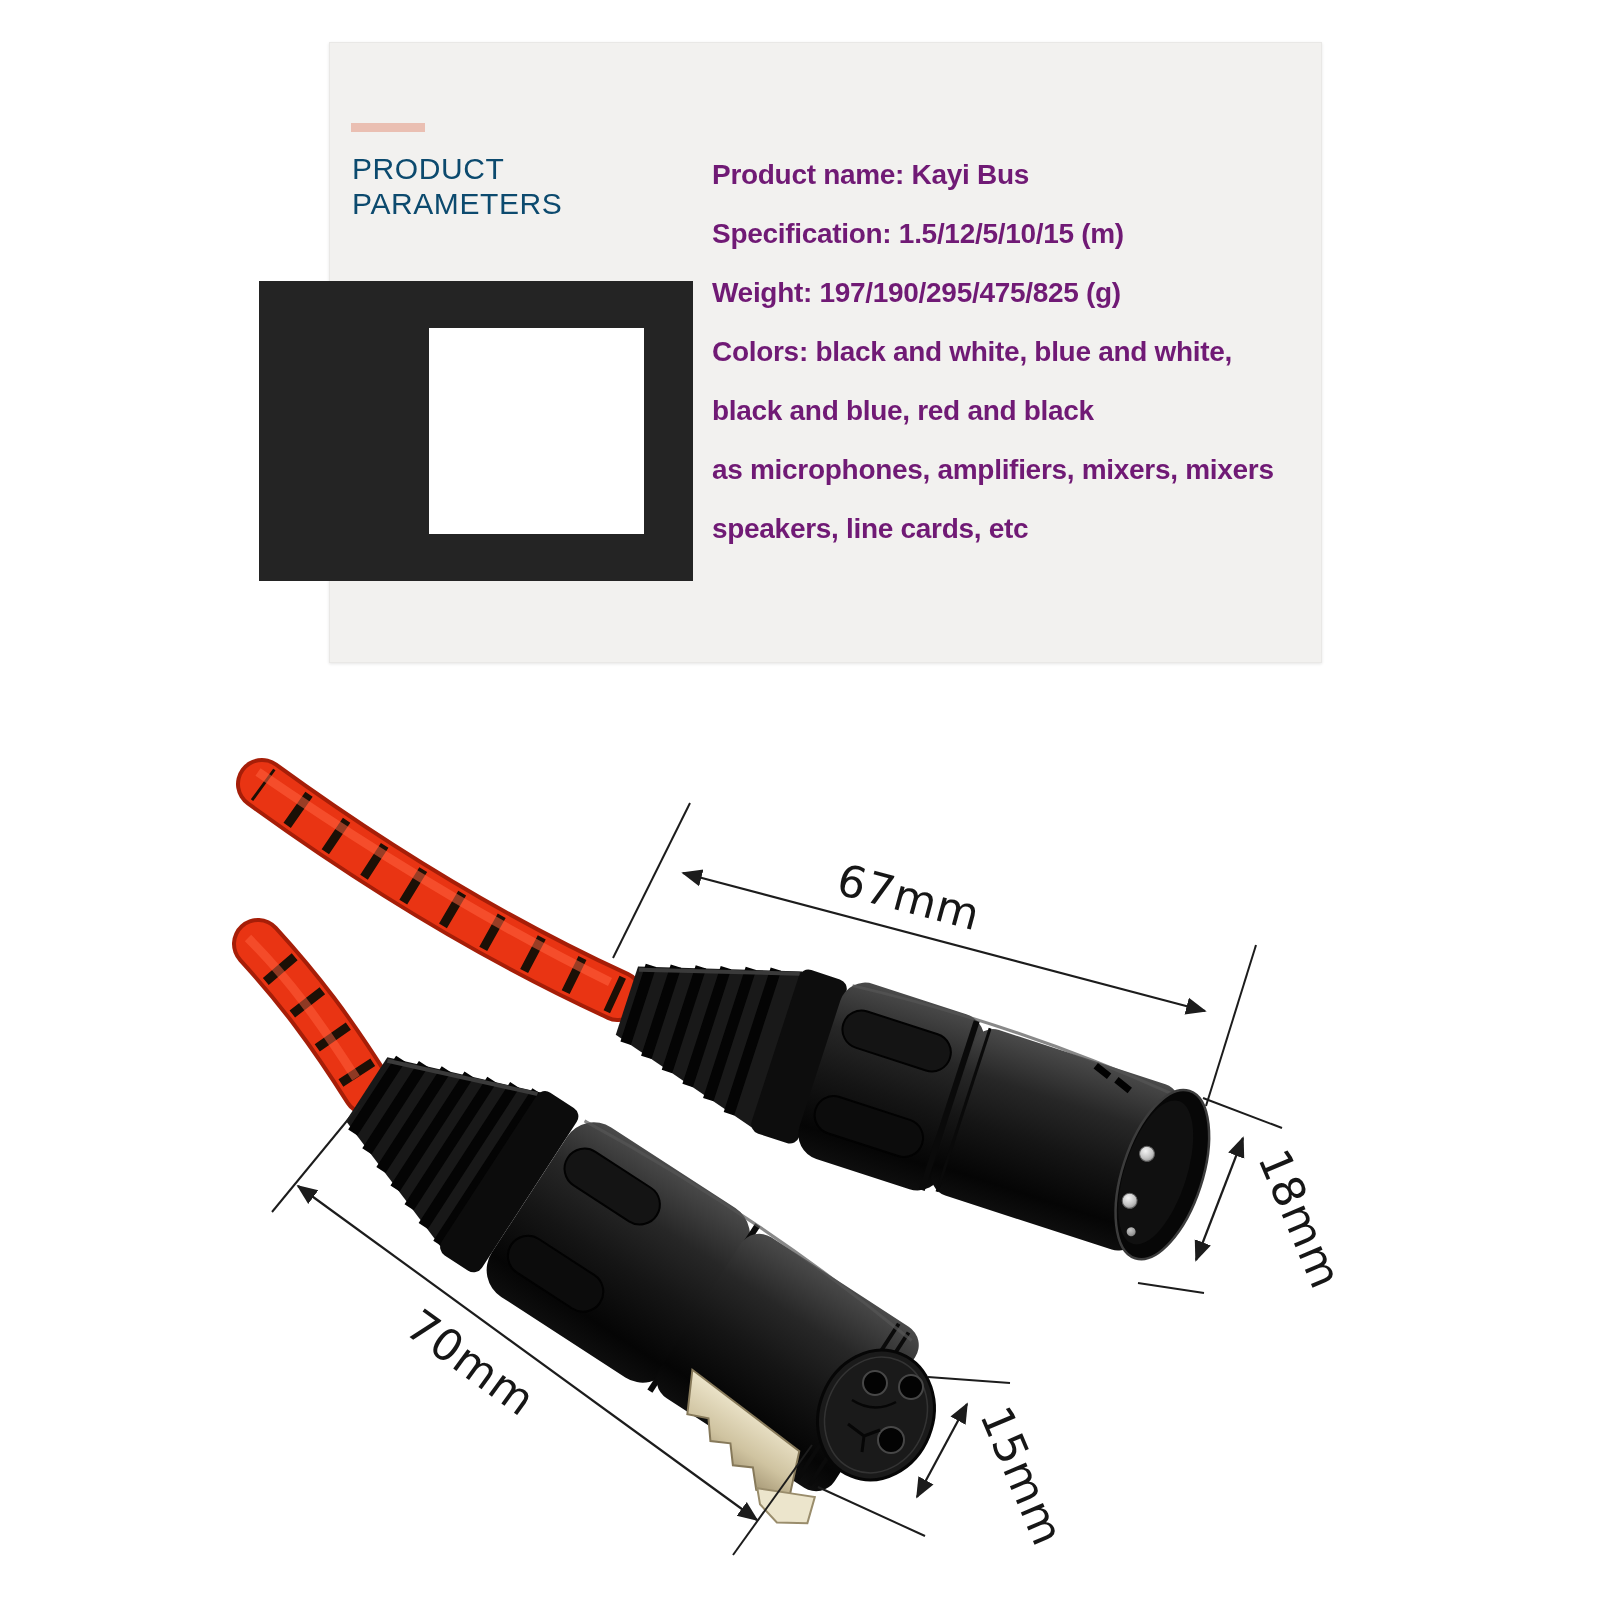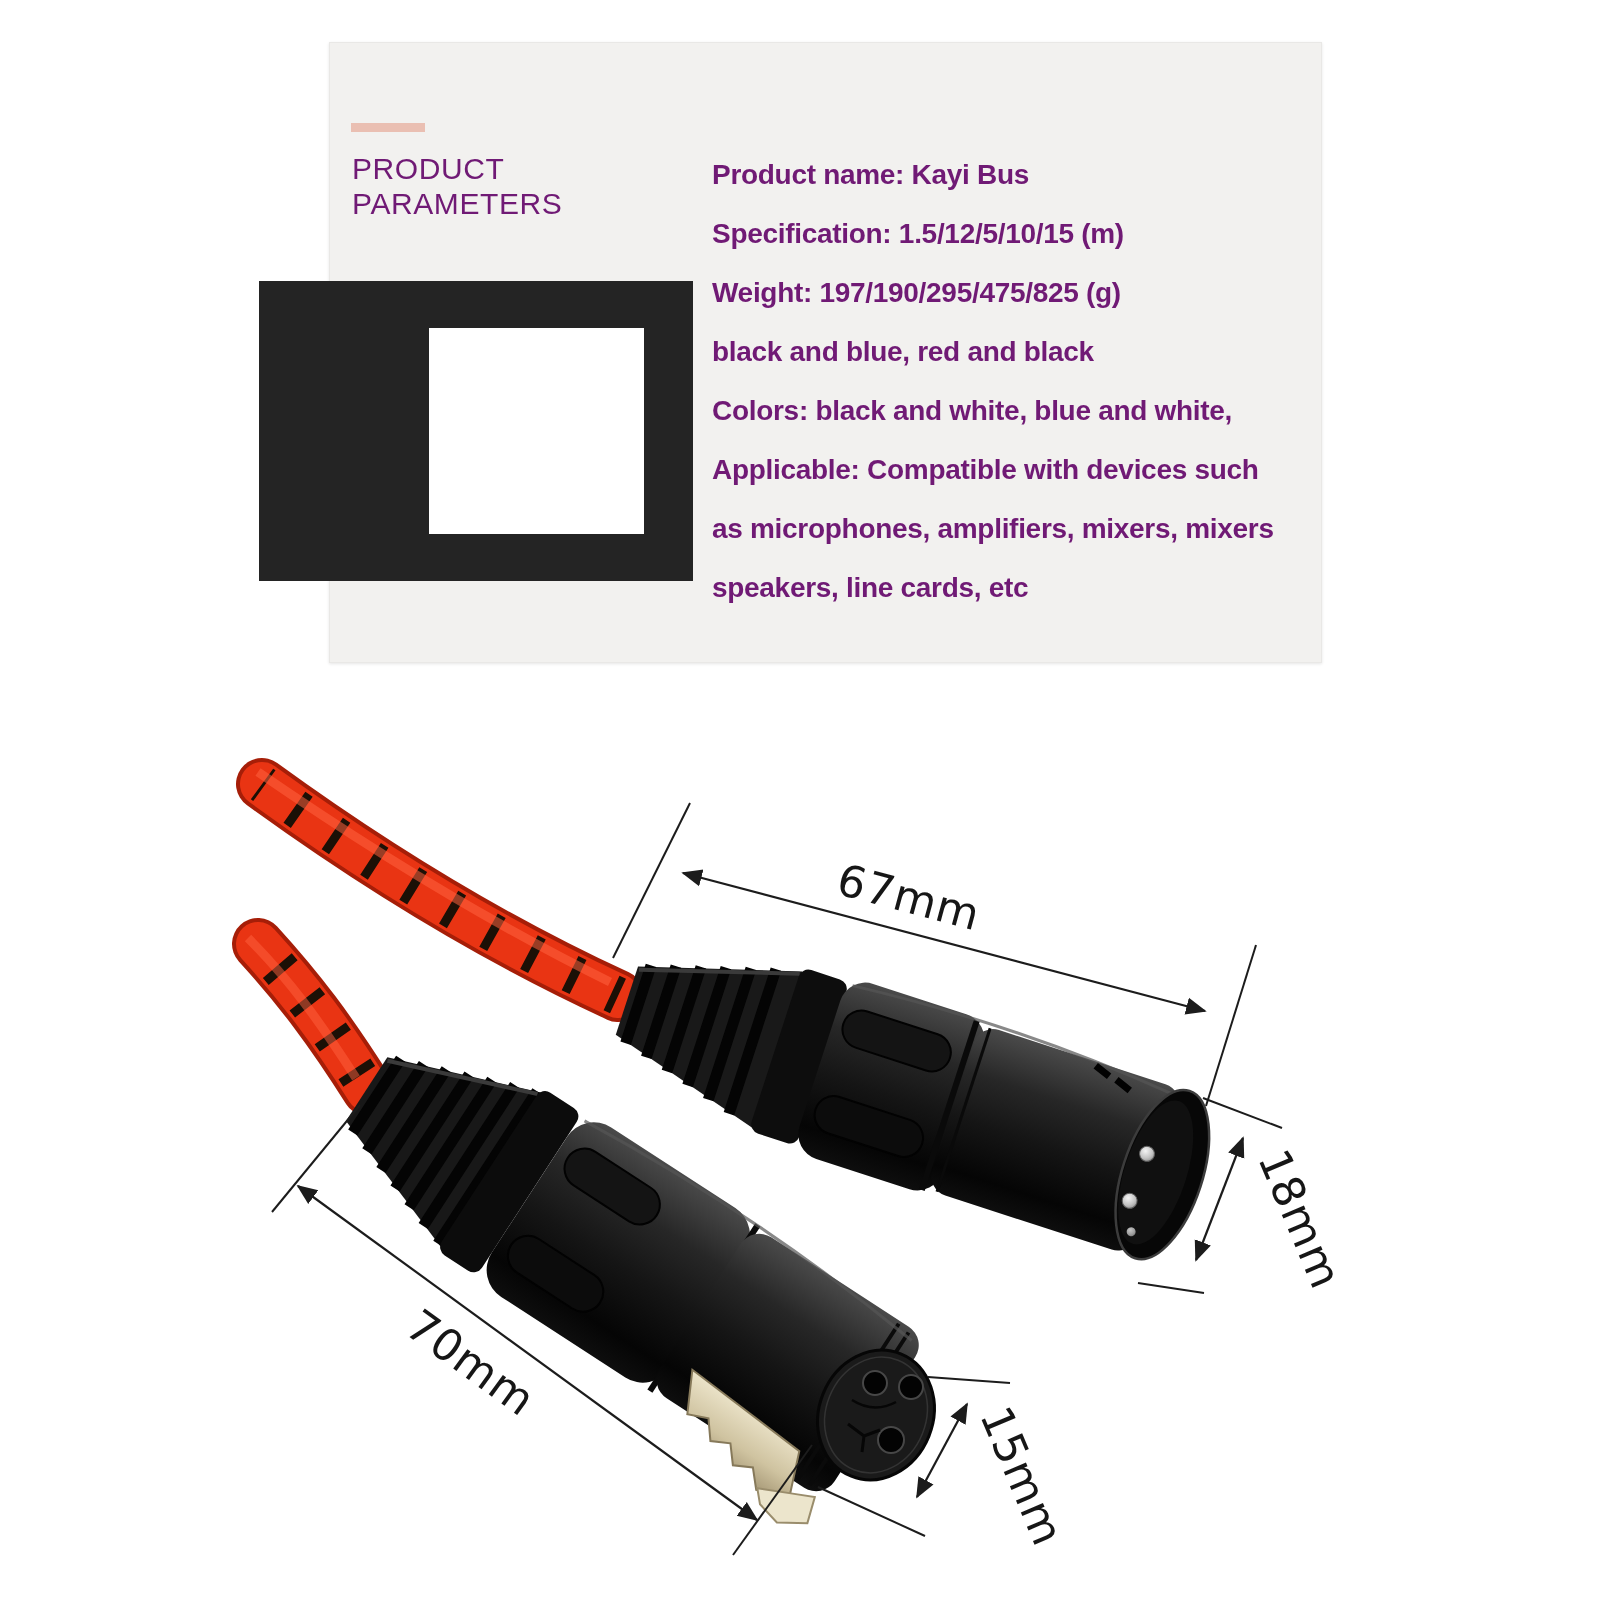--- a/index.html
+++ b/index.html
@@ -4,21 +4,21 @@
 <style>
   html,body{margin:0;padding:0;}
   .page{position:relative;width:1600px;height:1600px;background:#ffffff;
         font-family:"Liberation Sans",sans-serif;overflow:hidden;}
 
   
   .panel{position:absolute;left:329px;top:42px;width:993px;height:621px;
          background:#f2f1ef;border:1px solid #e9e8e6;box-shadow:0 1px 3px rgba(0,0,0,.10);
          box-sizing:border-box;}
   .accent-bar{position:absolute;left:21px;top:80px;width:74px;height:9px;background:#eabfb2;}
-  .heading{position:absolute;left:22px;top:108px;color:#701a75;font-size:30px;
+  .heading{position:absolute;left:22px;top:108px;color:#0c4a6e;font-size:30px;
            line-height:35px;letter-spacing:.6px;font-weight:400;}
   .specs{position:absolute;left:382px;top:102px;color:#701a75;font-size:28px;
          font-weight:700;letter-spacing:-0.3px;}
   .specs .line{height:59px;line-height:59px;white-space:nowrap;}
 
   
   .swatch{position:absolute;left:259px;top:281px;width:434px;height:300px;background:#242424;}
   .swatch-inner{position:absolute;left:170px;top:47px;width:215px;height:206px;background:#ffffff;}
 
   
@@ -36,23 +36,22 @@
   <section class="panel">
     <div class="accent-bar"></div>
     <div class="heading">
       <div>PRODUCT</div>
       <div>PARAMETERS</div>
     </div>
     <div class="specs">
       <div class="line">Product name: Kayi Bus</div>
       <div class="line">Specification: 1.5/12/5/10/15 (m)</div>
       <div class="line">Weight: 197/190/295/475/825 (g)</div>
+      <div class="line">Colors: black and white, blue and white,</div>
       <div class="line">black and blue, red and black</div>
-      <div class="line">Colors: black and white, blue and white,</div>
-      <div class="line">Applicable: Compatible with devices such</div>
       <div class="line">as microphones, amplifiers, mixers, mixers</div>
       <div class="line">speakers, line cards, etc</div>
     </div>
   </section>
 
   <div class="swatch">
     <div class="swatch-inner"></div>
   </div>
 
   <svg class="photo" viewBox="0 0 1600 900">

